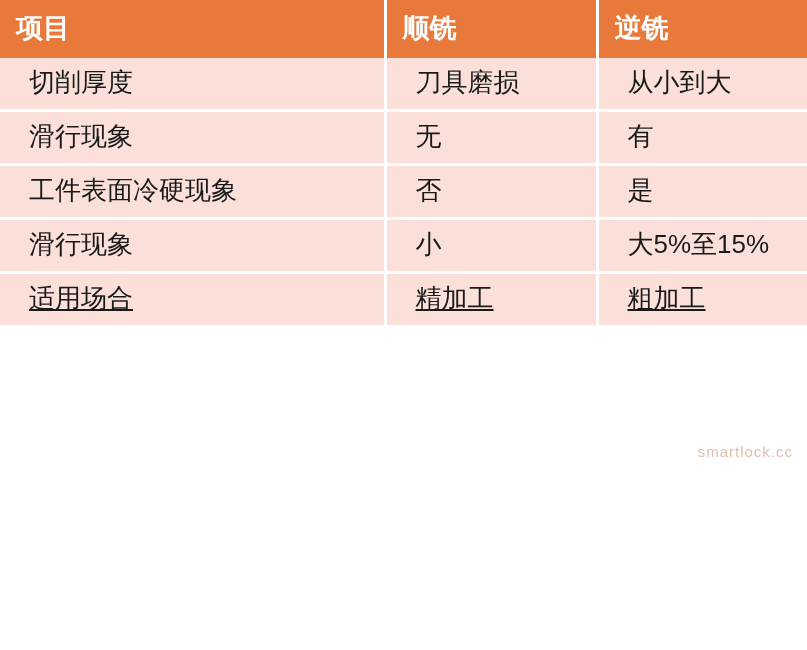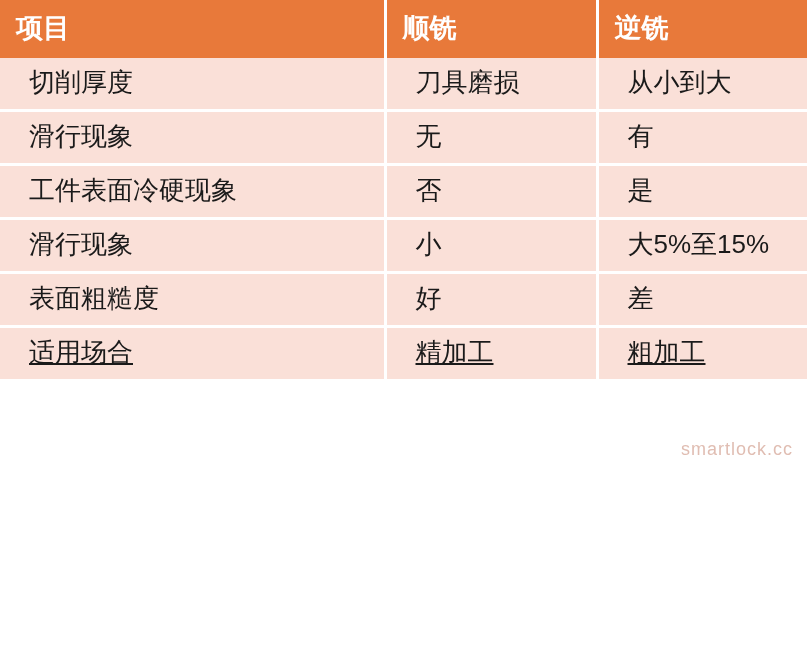--- a/index.html
+++ b/index.html
@@ -47,21 +47,21 @@
     white-space: nowrap;
     overflow: hidden;
   }
   #comparison-table td:last-child { border-right: none; }
   #comparison-table tr:last-child td { border-bottom: none; text-decoration: underline; }
 
   .watermark {
     position: absolute;
     right: 14px;
     bottom: 8px;
-    font-size: 18px;
+    font-size: 15px;
     color: #E0BDB2;
     letter-spacing: 1px;
     font-family: "Liberation Sans", sans-serif;
     pointer-events: none;
   }
   .wrap { position: relative; width: 807px; height: 468px; }
 </style>
 </head>
 <body>
 
@@ -94,25 +94,20 @@
         <td>工件表面冷硬现象</td>
         <td>否</td>
         <td>是</td>
       </tr>
       <tr>
         <td>滑行现象</td>
         <td>小</td>
         <td>大5%至15%</td>
       </tr>
       <tr>
-        <td>表面粗糙度</td>
-        <td>好</td>
-        <td>差</td>
-      </tr>
-      <tr>
         <td>适用场合</td>
         <td>精加工</td>
         <td>粗加工</td>
       </tr>
     </tbody>
   </table>
   <div class="watermark">smartlock.cc</div>
 </div>
 
 </body></html>

